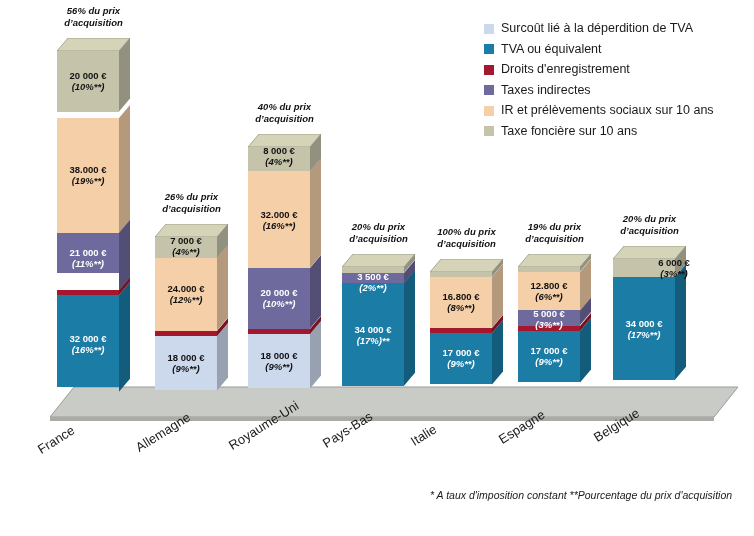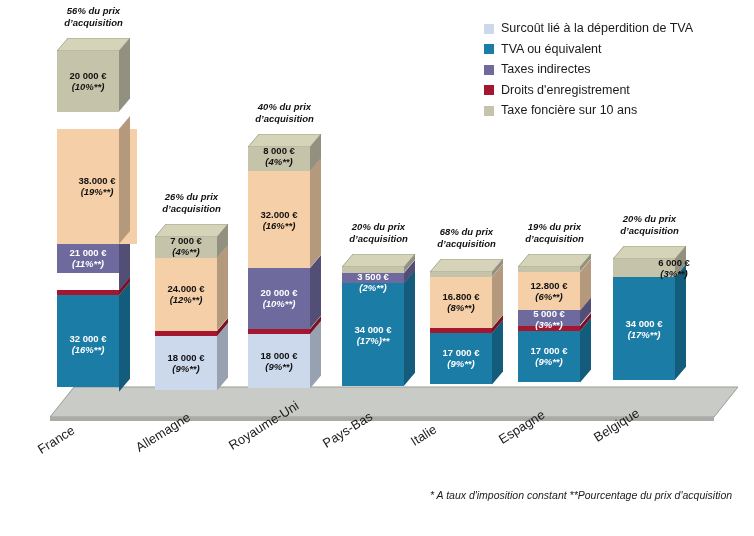--- a/index.html
+++ b/index.html
@@ -108,21 +108,21 @@
         <div class="seg" style="left: 57px; top: 226.68px; width: 62px; height: 46px;">
           <div class="seg-face" style="background: rgb(111, 106, 158);"></div>
           <svg width="12" height="77.52313167259786" style="position: absolute; left: 62px; top: -13px;">
             <polygon points="0,13 11,0 11,63.52313167259786 0,76.52313167259786" fill="#524e75"></polygon>
           </svg>
           <div class="seg-label light" style="top: 20.7616px;">
             <span class="amt">21 000 €</span>
             <span class="pct">(11%**)</span>
           </div>
         </div>
-        <div class="seg" style="left: 57px; top: 129px; width: 80px; height: 114.947px; border-radius: 30px;">
+        <div class="seg" style="left: 57px; top: 118px; width: 62px; height: 114.947px; border-radius: 30px;">
           <div class="seg-face" style="background: rgb(245, 207, 168);"></div>
           <svg width="12" height="128.94661921708183" style="position: absolute; left: 62px; top: -13px;">
             <polygon points="0,13 11,0 11,114.94661921708185 0,127.94661921708185" fill="#b5997c"></polygon>
           </svg>
           <div class="seg-label" style="top: 46.4733px;">
             <span class="amt">38.000 €</span>
             <span class="pct">(19%**)</span>
           </div>
         </div>
         <div class="seg" style="left: 57px; top: 51.2349px; width: 62px; height: 60.4982px;">
@@ -296,21 +296,21 @@
             <span class="amt">16.800 €</span>
             <span class="pct">(8%**)</span>
           </div>
         </div>
         <div class="seg" style="left: 430px; top: 271.918px; width: 62px; height: 4.83986px;">
           <div class="seg-face" style="background: rgb(197, 196, 171);"></div>
           <svg width="12" height="18.839857651245552" style="position: absolute; left: 62px; top: -13px;">
             <polygon points="0,13 11,0 11,4.839857651245551 0,17.839857651245552" fill="#92917f"></polygon>
           </svg>
         </div>
-        <div class="bar-total" style="left: 416px; top: 225.918px; width: 101px;"><span>68% du prix</span><br><span>d’acquisition</span></div>
+        <div class="bar-total" style="left: 416px; top: 225.918px; width: 101px;"><span>100% du prix</span><br><span>d’acquisition</span></div>
         <div class="cat-label" style="left: 408px; top: 436px;">Italie</div>
       </div>
       <div class="bar-group" style="left: 0px; top: 0px;">
         <svg width="75" height="15" style="position: absolute; left: 518px; top: 254.196px;">
           <polygon points="0,13 11,0 73,0 62,13" fill="#d5d4b9" stroke="#8e8d7b" stroke-width="0.7"></polygon>
         </svg>
         <div class="seg" style="left: 518px; top: 330.577px; width: 62px; height: 51.4235px;">
           <div class="seg-face" style="background: rgb(27, 124, 166);"></div>
           <svg width="12" height="65.42348754448398" style="position: absolute; left: 62px; top: -13px;">
             <polygon points="0,13 11,0 11,51.42348754448398 0,64.42348754448398" fill="#145c7b"></polygon>
@@ -387,26 +387,30 @@
   <div id="legend">
       <div class="legend-row">
         <span class="legend-swatch" style="background: rgb(204, 217, 236);"></span>
         <span class="legend-label">Surcoût lié à la déperdition de TVA</span>
       </div>
       <div class="legend-row">
         <span class="legend-swatch" style="background: rgb(27, 124, 166);"></span>
         <span class="legend-label">TVA ou équivalent</span>
       </div>
       <div class="legend-row">
+        <span class="legend-swatch" style="background: rgb(165, 23, 47);"></span>
+        <span class="legend-label">Droits d'enregistrement</span>
+      </div>
+      <div class="legend-row">
         <span class="legend-swatch" style="background: rgb(111, 106, 158);"></span>
         <span class="legend-label">Taxes indirectes</span>
       </div>
       <div class="legend-row">
-        <span class="legend-swatch" style="background: rgb(165, 23, 47);"></span>
-        <span class="legend-label">Droits d'enregistrement</span>
+        <span class="legend-swatch" style="background: rgb(245, 207, 168);"></span>
+        <span class="legend-label">IR et prélèvements sociaux sur 10 ans</span>
       </div>
       <div class="legend-row">
         <span class="legend-swatch" style="background: rgb(197, 196, 171);"></span>
         <span class="legend-label">Taxe foncière sur 10 ans</span>
       </div>
     </div>
 
   <div id="footnote">* A taux d'imposition constant **Pourcentage du prix d'acquisition</div>
 </div>
 

